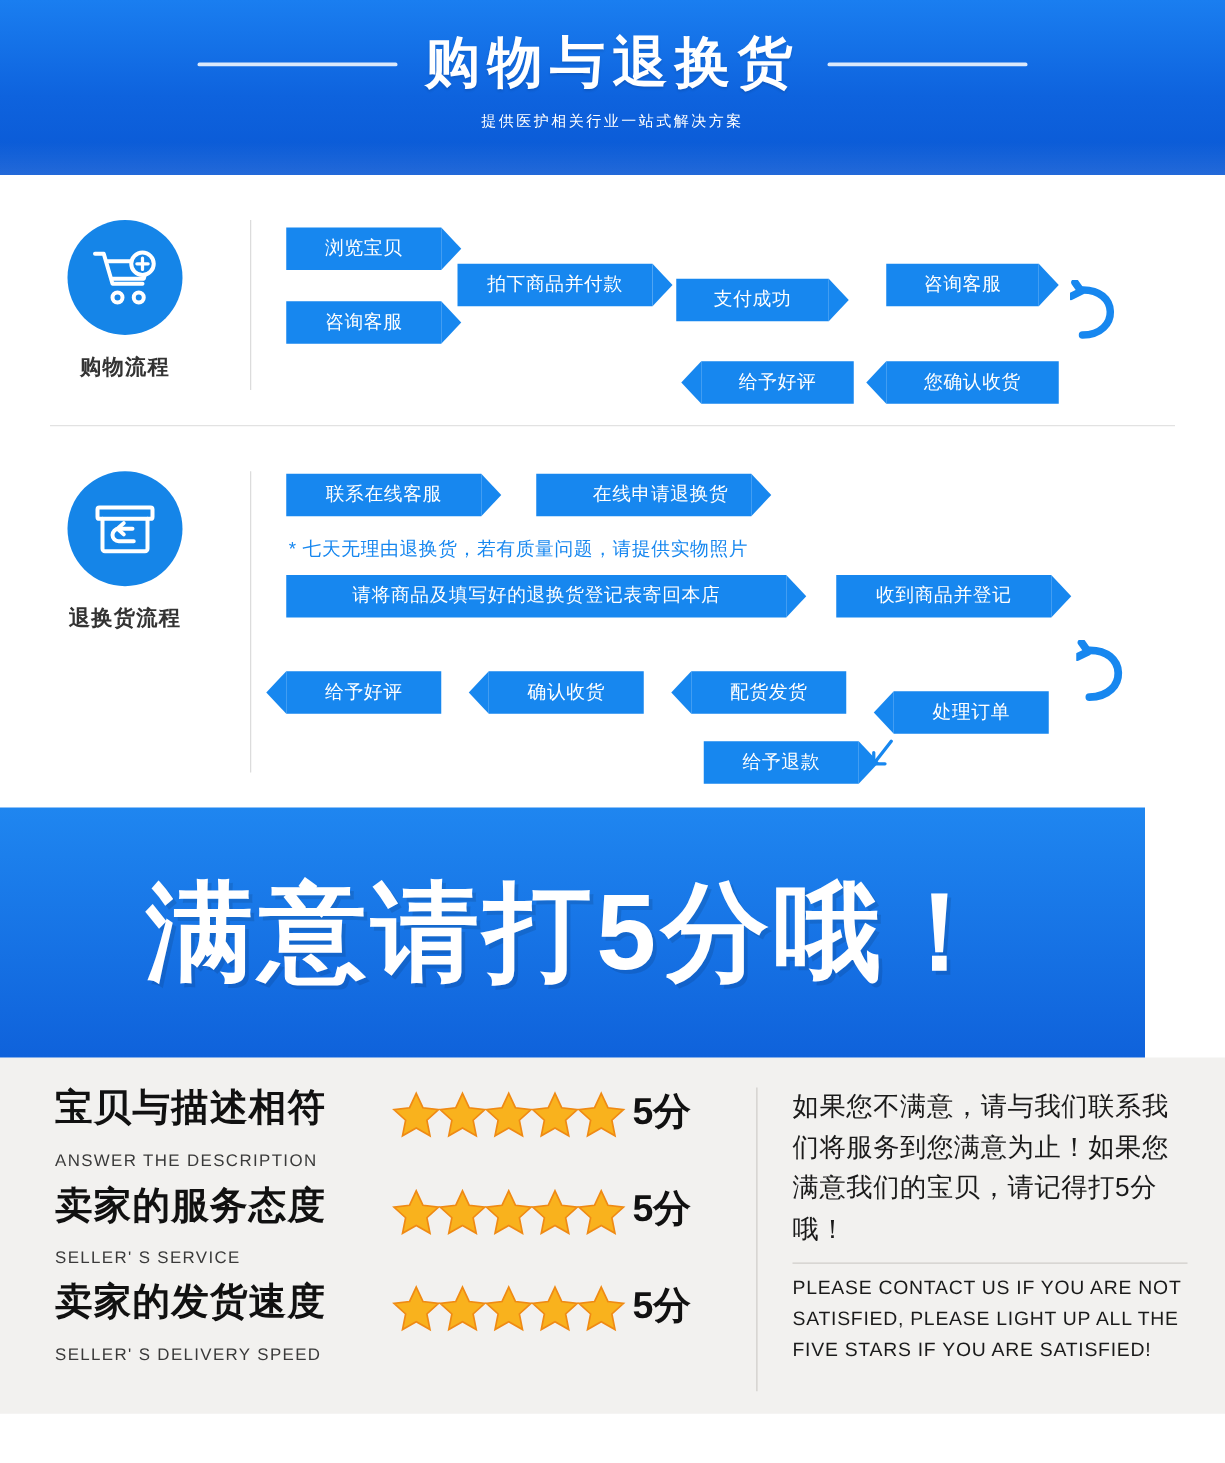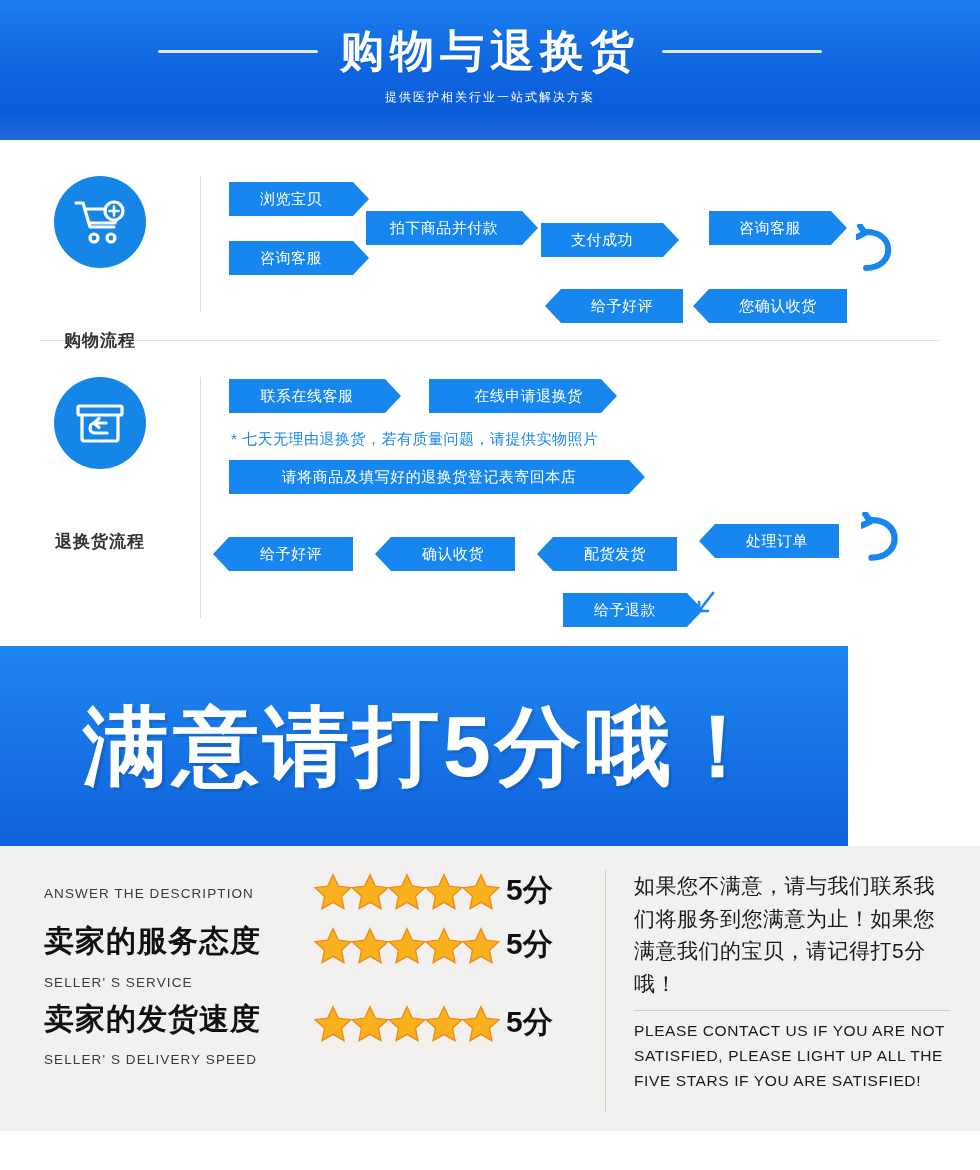--- a/index.html
+++ b/index.html
@@ -83,21 +83,20 @@
     margin: 0 auto;
   }
 
   .badge-col {
     width: 200px;
     flex: 0 0 200px;
     display: flex;
     flex-direction: column;
     align-items: center;
     padding-top: 10px;
-    gap: 47px;
   }
   .badge-circle {
     width: 92px;
     height: 92px;
     border-radius: 50%;
     background: #1585e8;
     display: flex;
     align-items: center;
     justify-content: center;
   }
@@ -169,21 +168,21 @@
   }
   .loop-icon svg { display: block; }
   .arrow-down {
     position: absolute;
     color: #1787ef;
   }
 
   
   .banner {
     position: relative;
-    width: 848px;
+    width: 916px;
     height: 200px;
     background: linear-gradient(180deg, #1f86f0 0%, #0f62db 100%);
     display: flex;
     flex-direction: column;
     align-items: center;
     justify-content: center;
     overflow: hidden;
   }
   .banner-title {
     font-size: 86px;
@@ -341,24 +340,25 @@
         </svg>
       </div>
       <div class="badge-label">退换货流程</div>
     </div>
     <div class="vline"></div>
     <div class="steps-col">
       <div class="tag right" style="left:28px;  top:12px;  width:156px;">联系在线客服</div>
       <div class="tag right" style="left:228px; top:12px;  width:172px;padding-left:41px;">在线申请退换货</div>
       <div class="note" style="left:30px; top:63px;">* 七天无理由退换货，若有质量问题，请提供实物照片</div>
       <div class="tag right" style="left:28px;  top:93px;  width:400px;">请将商品及填写好的退换货登记表寄回本店</div>
+      <div class="tag right" style="left:468px; top:93px;  width:172px;">收到商品并登记</div>
       <div class="tag left" style="left:28px;  top:170px; width:124px;">给予好评</div>
       <div class="tag left" style="left:190px; top:170px; width:124px;">确认收货</div>
       <div class="tag left" style="left:352px; top:170px; width:124px;">配货发货</div>
-      <div class="tag left" style="left:514px; top:157px; width:124px;text-align:center;">处理订单</div>
+      <div class="tag left" style="left:514px; top:186px; width:124px;text-align:center;">处理订单</div>
       <div class="tag right" style="left:362px; top:226px; width:124px;">给予退款</div>
       <div class="arrow-down" style="left:490px; top:222px;">
         <svg width="30" height="30" viewBox="0 0 30 30" fill="none" stroke="#1787ef" stroke-width="2.6" stroke-linecap="round" stroke-linejoin="round">
           <path d="M22 4 L8 22"></path>
           <path d="M8 13 L8 22 L17 22"></path>
         </svg>
       </div>
       <div class="loop-icon" style="left:660px; top:145px;">
         <svg width="48" height="54" viewBox="0 0 46 52" fill="none" stroke="#1787ef" stroke-width="6" stroke-linecap="round">
           <path d="M8 8 C 40 6, 40 44, 10 44"></path>
@@ -371,20 +371,21 @@
 
 <div class="banner">
   <div class="banner-title">满意请打5分哦！</div>
 </div>
 
 <div class="rating">
   <div class="rating-left">
 
     <div class="rate-row">
       <div class="rate-texts">
+        <div class="rate-cn">宝贝与描述相符</div>
         <div class="rate-en">ANSWER THE DESCRIPTION</div>
       </div>
       <div class="stars">
         <span class="star">
             <svg width="40" height="40" viewBox="0 0 24 24">
               <polygon points="12,1.6 15.2,8.5 22.7,9.4 17.1,14.5 18.6,22 12,18.2 5.4,22 6.9,14.5 1.3,9.4 8.8,8.5" fill="#f9b21d" stroke="#ef8a14" stroke-width="0.8"></polygon>
             </svg>
           </span>
         <span class="star">
             <svg width="40" height="40" viewBox="0 0 24 24">

